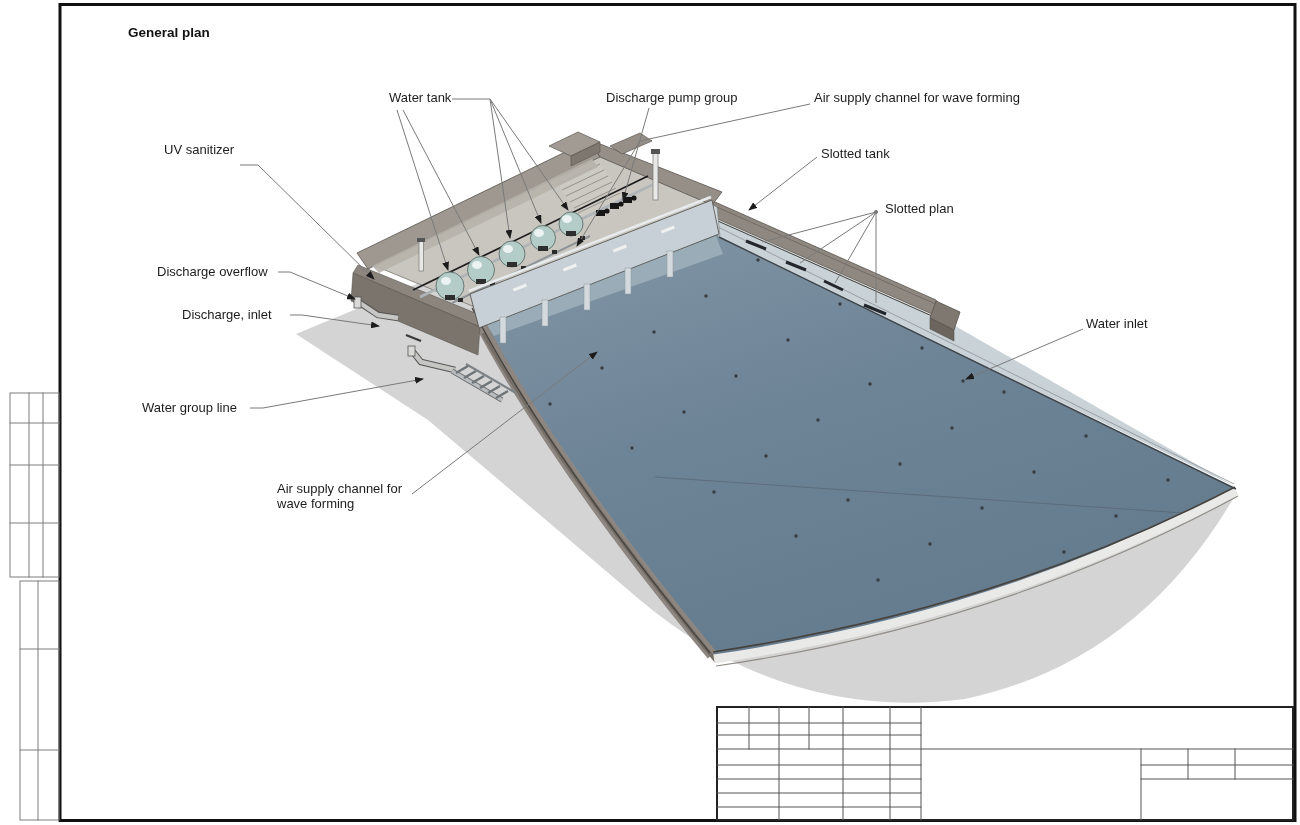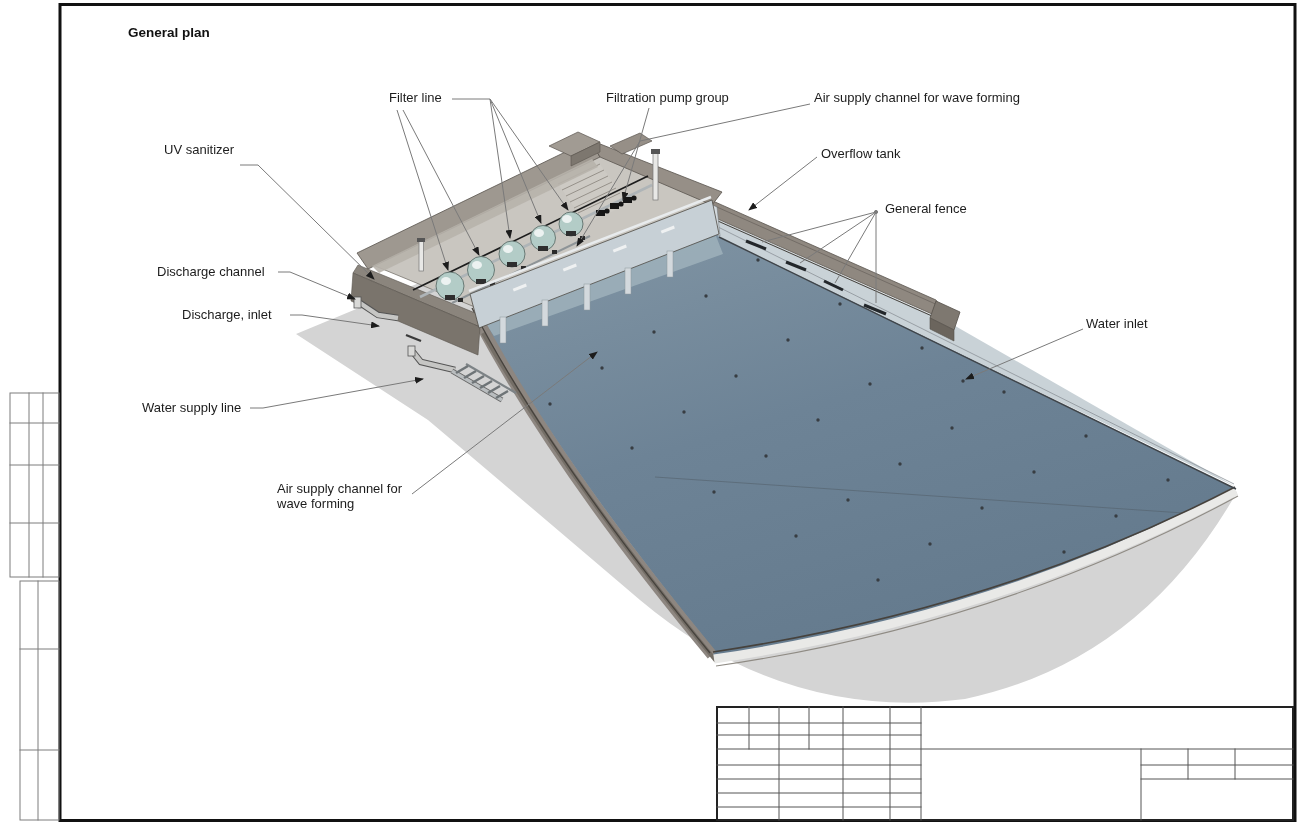--- a/index.html
+++ b/index.html
@@ -323,24 +323,24 @@
       <g>
         <line x1="250" y1="408" x2="263" y2="408"></line>
         <line x1="263" y1="408" x2="423" y2="379" marker-end="url(#arr)"></line>
       </g>
       <line x1="412" y1="494" x2="597" y2="352" marker-end="url(#arr)"></line>
     </g>
   </svg>
 
   <div id="page-title" style="left:128px;top:25px;">General plan</div>
 
-  <div class="callout" style="left:389px;top:90px;">Filter line</div>
-  <div class="callout" style="left:606px;top:90px;">Filtration pump group</div>
+  <div class="callout" style="left:389px;top:90px;">Water tank</div>
+  <div class="callout" style="left:606px;top:90px;">Discharge pump group</div>
   <div class="callout" style="left:814px;top:90px;">Air supply channel for wave forming</div>
-  <div class="callout" style="left:821px;top:146px;">Overflow tank</div>
-  <div class="callout" style="left:885px;top:201px;">General fence</div>
+  <div class="callout" style="left:821px;top:146px;">Slotted tank</div>
+  <div class="callout" style="left:885px;top:201px;">Slotted plan</div>
   <div class="callout" style="left:164px;top:142px;">UV sanitizer</div>
-  <div class="callout" style="left:157px;top:264px;">Discharge channel</div>
+  <div class="callout" style="left:157px;top:264px;">Discharge overflow</div>
   <div class="callout" style="left:182px;top:307px;">Discharge, inlet</div>
-  <div class="callout" style="left:142px;top:400px;">Water supply line</div>
+  <div class="callout" style="left:142px;top:400px;">Water group line</div>
   <div class="callout wrap" style="left:277px;top:481px;">Air supply channel for wave forming</div>
   <div class="callout" style="left:1086px;top:316px;">Water inlet</div>
 </div>
 
 </body></html>

